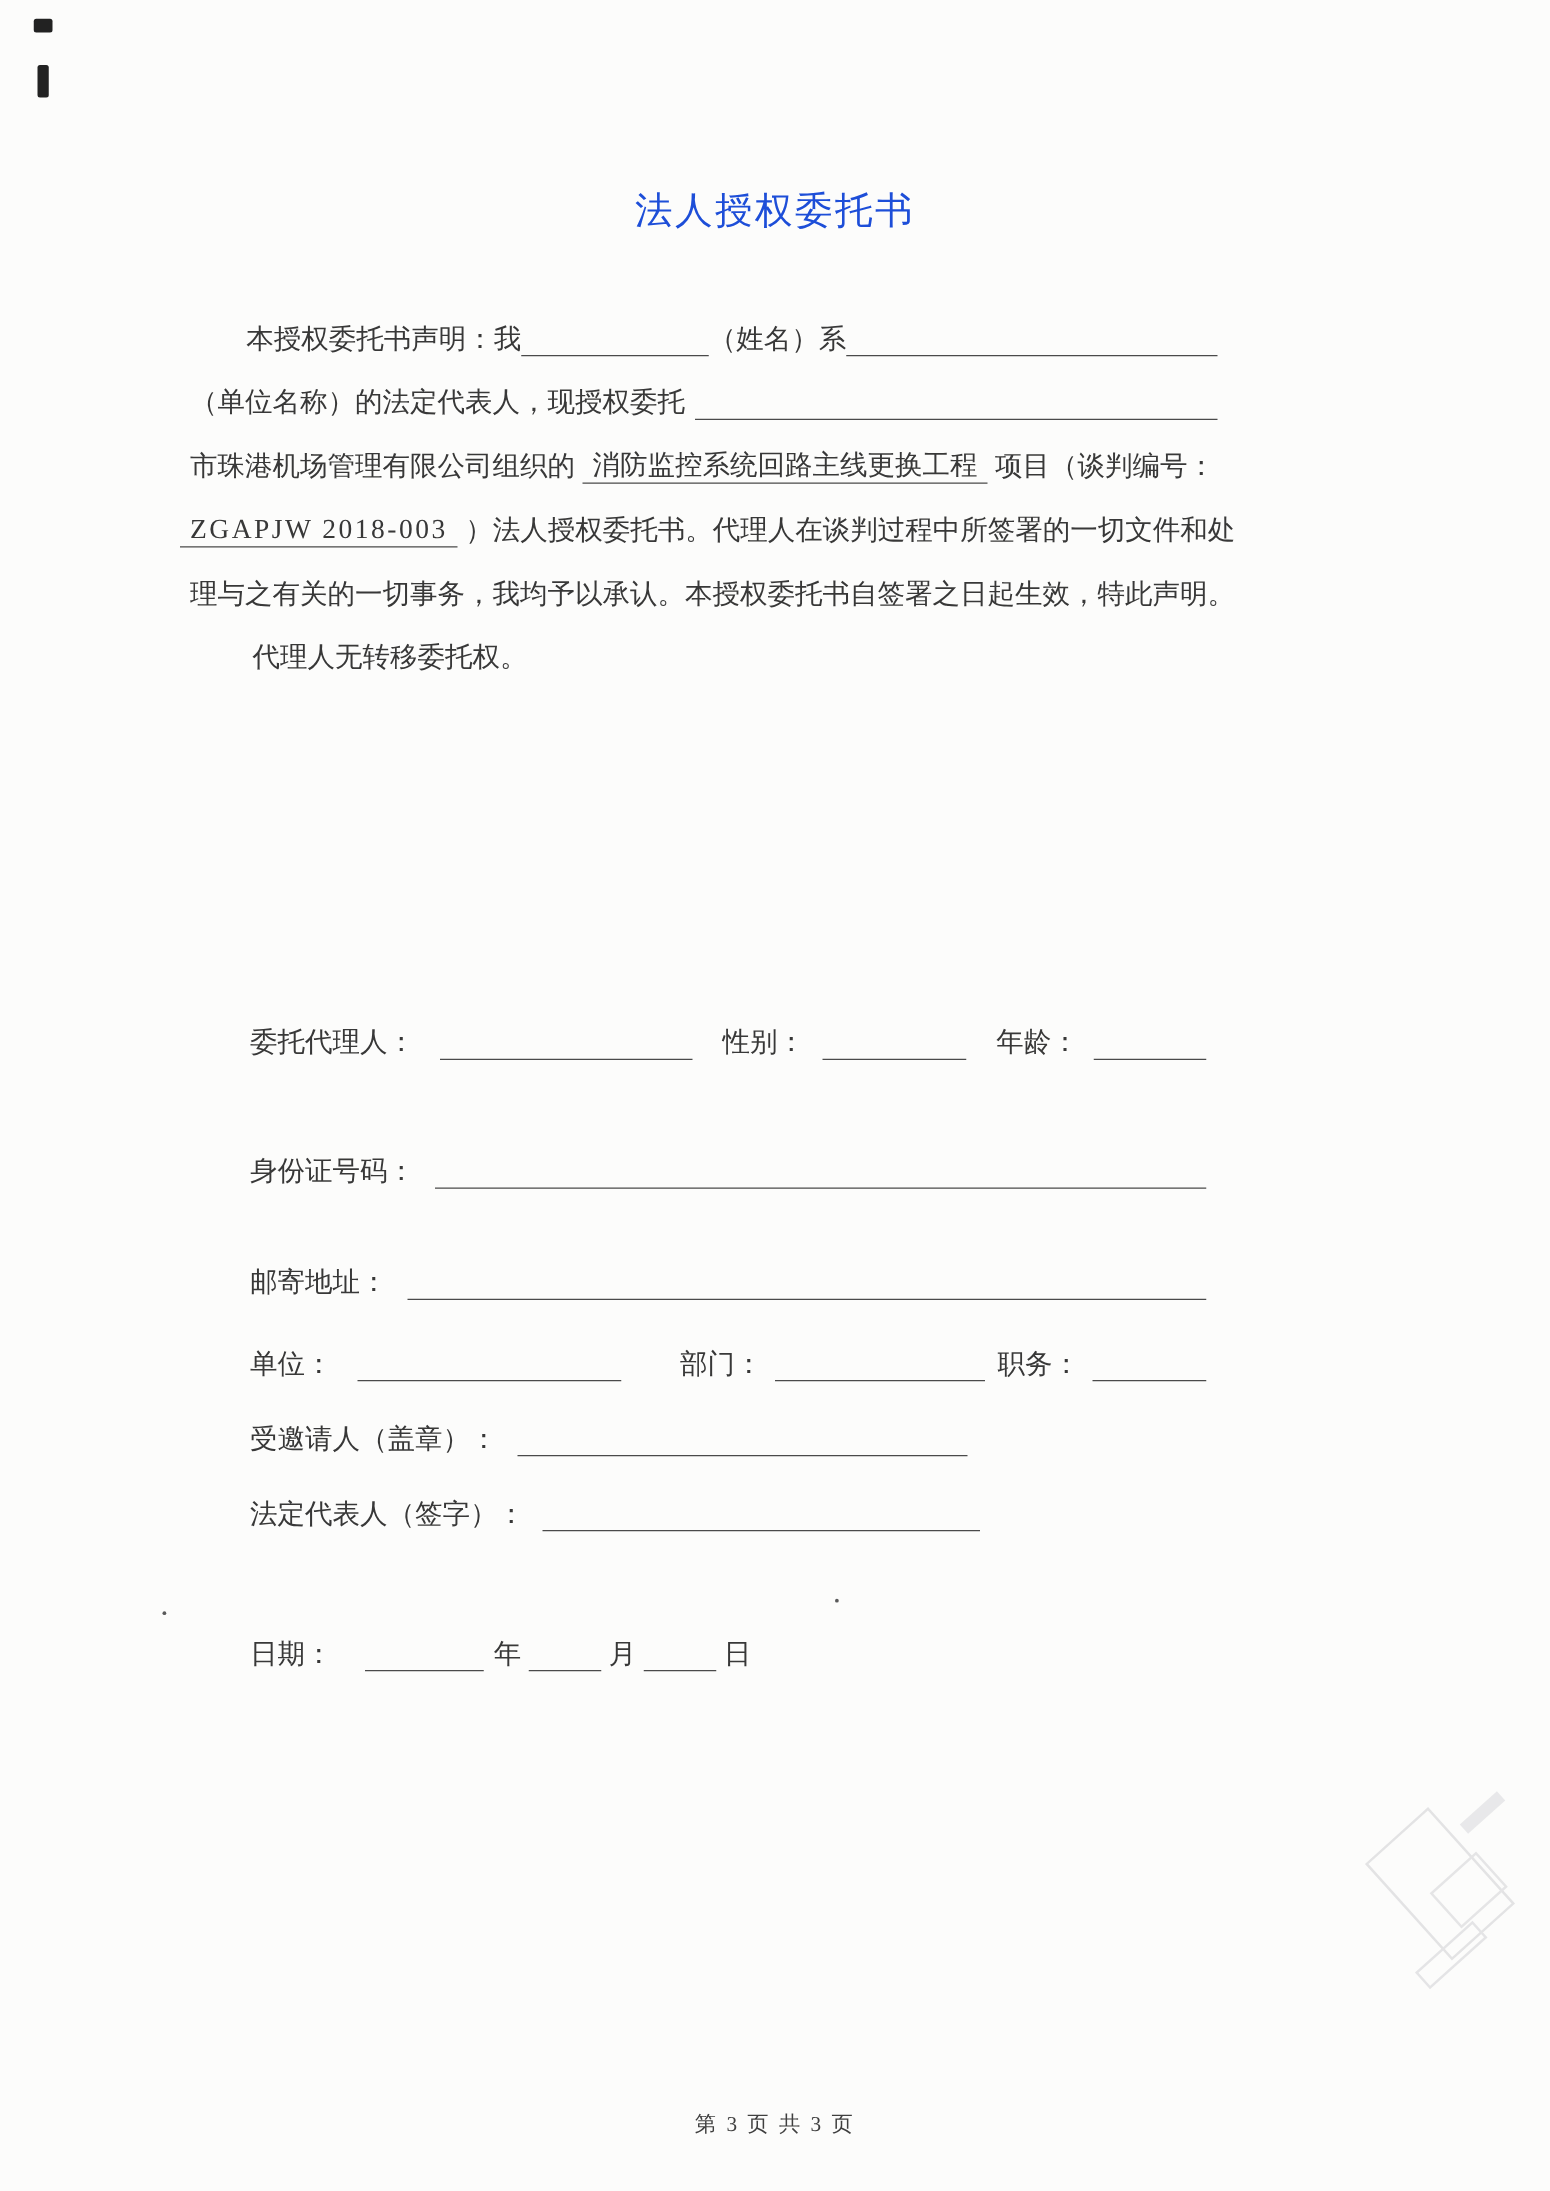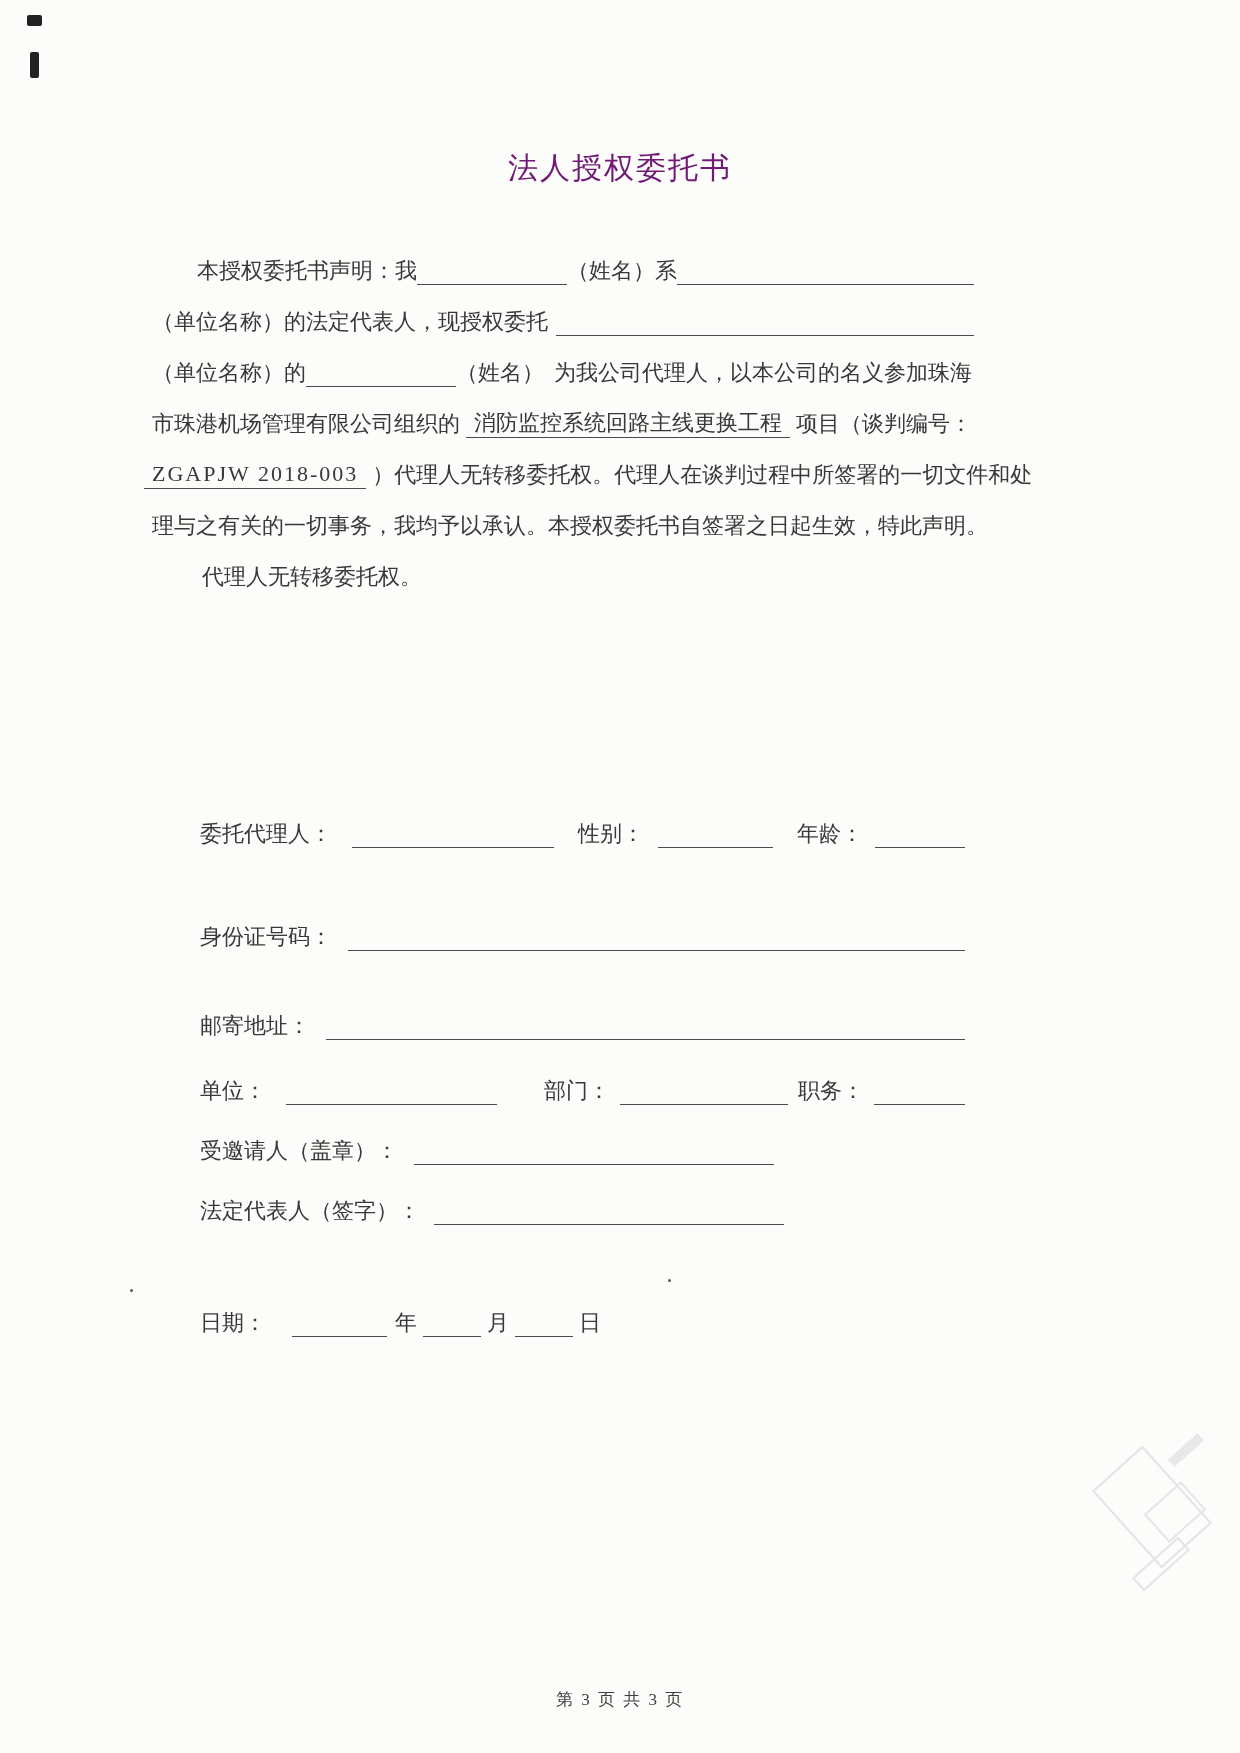--- a/index.html
+++ b/index.html
@@ -7,21 +7,21 @@
     position:relative;
     width:1240px;height:1753px;
     margin:0 auto;
     background:#fcfcfb;
     font-family:"Liberation Serif","DejaVu Serif",serif;
     color:#383838;
     overflow:hidden;
   }
   .title{
     position:absolute;top:148px;left:0;width:100%;
-    text-align:center;font-size:30px;letter-spacing:2px;color:#701a75;
+    text-align:center;font-size:30px;letter-spacing:2px;color:#1d4ed8;
   }
   .para{position:absolute;left:152px;top:231px;width:822px;}
   .pl{
     height:51px;display:flex;align-items:flex-end;
     font-size:22px;line-height:1;white-space:nowrap;
   }
   .pl span{flex-shrink:0;}
   .indent1{padding-left:45px;}
   .indent2{padding-left:50px;}
   .blank{
@@ -82,33 +82,27 @@
       <span>本授权委托书声明：我</span>
       <span class="blank" style="width:150px"></span>
       <span>（姓名）系</span>
       <span class="blank grow" style="width:190px"></span>
     </div>
     <div class="pl">
       <span>（单位名称）的法定代表人，现授权委托</span>
       <span class="blank grow" style="width:200px;margin-left:8px"></span>
     </div>
     <div class="pl">
-      <span>（单位名称）的</span>
-      <span class="blank" style="width:150px"></span>
-      <span>（姓名）</span>
-      <span class="gap10">为我公司代理人，以本公司的名义参加珠海</span>
-    </div>
-    <div class="pl">
       <span>市珠港机场管理有限公司组织的</span>
       <span class="u-fill gap6">消防监控系统回路主线更换工程</span>
       <span class="gap6">项目（谈判编号：</span>
     </div>
     <div class="pl">
       <span class="u-fill mono-fill" style="margin-left:-8px">ZGAPJW 2018-003</span>
-      <span class="gap6">）代理人无转移委托权。代理人在谈判过程中所签署的一切文件和处</span>
+      <span class="gap6">）法人授权委托书。代理人在谈判过程中所签署的一切文件和处</span>
     </div>
     <div class="pl">
       <span>理与之有关的一切事务，我均予以承认。本授权委托书自签署之日起生效，特此声明。</span>
     </div>
     <div class="pl indent2">
       <span>代理人无转移委托权。</span>
     </div>
   </div>
 
   <div class="frow" style="top:815px">

